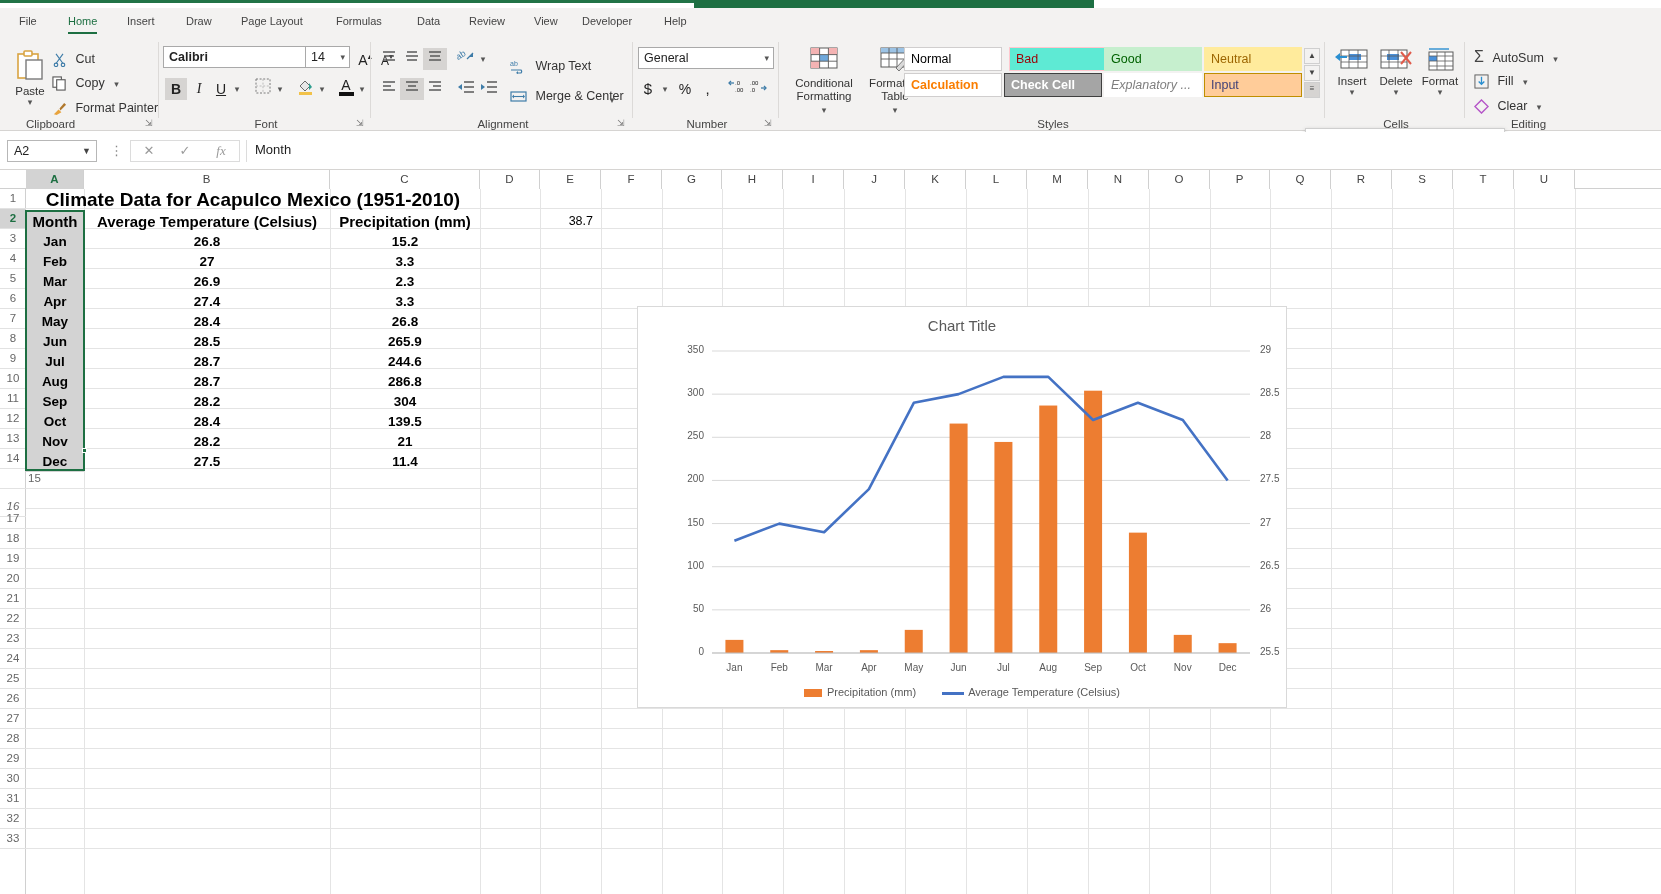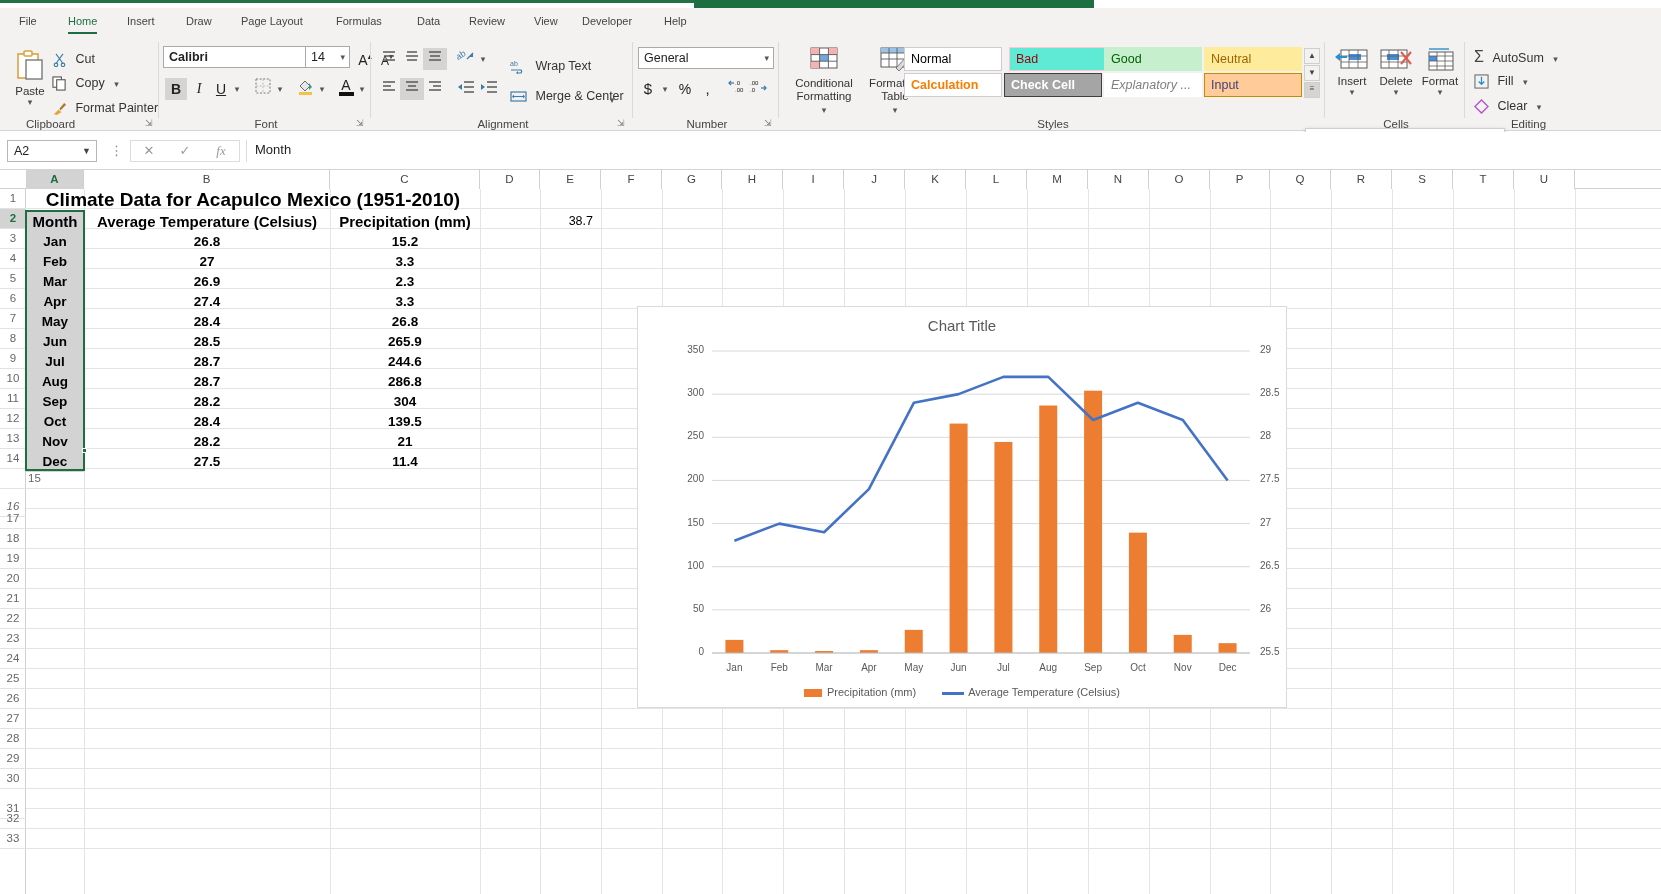--- a/index.html
+++ b/index.html
@@ -502,21 +502,21 @@
       <div class="rowcell" style="top: 400px;">21</div>
       <div class="rowcell" style="top: 420px;">22</div>
       <div class="rowcell" style="top: 440px;">23</div>
       <div class="rowcell" style="top: 460px;">24</div>
       <div class="rowcell" style="top: 480px;">25</div>
       <div class="rowcell" style="top: 500px;">26</div>
       <div class="rowcell" style="top: 520px;">27</div>
       <div class="rowcell" style="top: 540px;">28</div>
       <div class="rowcell" style="top: 560px;">29</div>
       <div class="rowcell" style="top: 580px;">30</div>
-      <div class="rowcell" style="top: 600px; margin-top: 10px;">31</div>
+      <div class="rowcell" style="top: 600px;">31</div>
       <div class="rowcell" style="top: 620px;">32</div>
       <div class="rowcell" style="top: 640px;">33</div>
     </div>
   <div id="cells">
       <div class="gline-v" style="left: 58px;"></div>
       <div class="gline-v" style="left: 304px;"></div>
       <div class="gline-v" style="left: 454px;"></div>
       <div class="gline-v" style="left: 514px;"></div>
       <div class="gline-v" style="left: 575px;"></div>
       <div class="gline-v" style="left: 636px;"></div>

